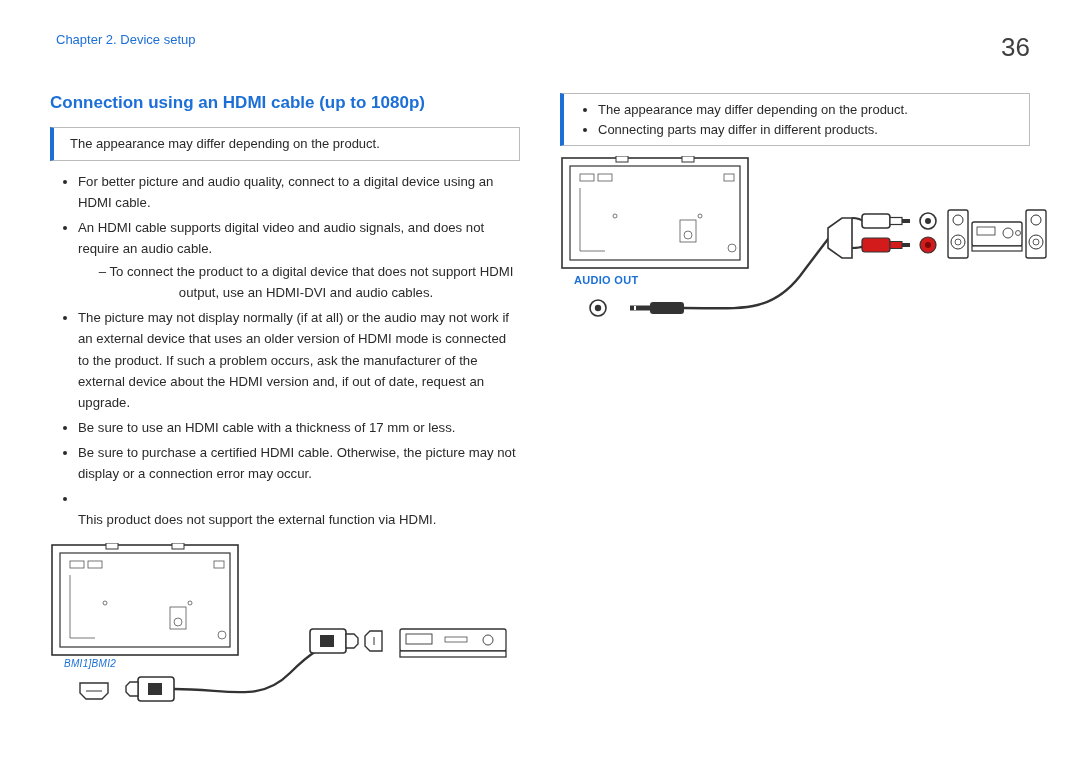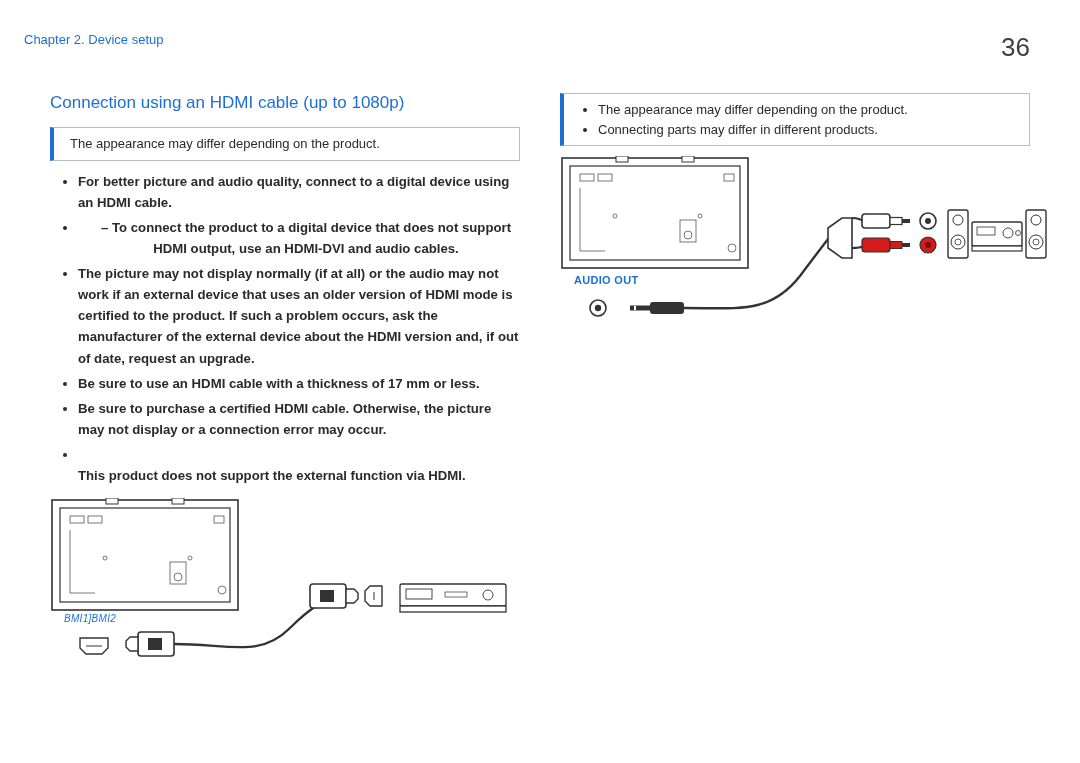--- a/index.html
+++ b/index.html
@@ -9,46 +9,46 @@
     font-family: Arial, Helvetica, sans-serif;
     font-size: 13.5px;
     color: #2a2a2a;
     background: #fff;
     position: relative;
   }
   .header-row {
     display: flex;
     justify-content: space-between;
     align-items: flex-start;
-    padding: 32px 50px 0 24px;
+    padding: 32px 50px 0 56px;
   }
   .breadcrumb { color: #1b6fd6; font-size: 13px; }
   .page-number { color: #404040; font-size: 26px; font-weight: 400; }
   .columns {
     display: flex;
     padding: 30px 50px 0 50px;
     gap: 40px;
   }
   .col { flex: 1; min-width: 0; }
   .section-heading {
     color: #1b6fd6;
     font-size: 17px;
-    font-weight: 400;
+    font-weight: 700;
     margin-bottom: 14px;
   }
   .note-box {
     border: 1px solid #bbb;
     border-left: 4px solid #1b6fd6;
     padding: 6px 16px;
     font-size: 13px;
     margin-bottom: 10px;
     line-height: 1.5;
   }
   .note-box ul { list-style: disc; padding-left: 18px; }
-  ul.bullets { list-style: disc; padding-left: 28px; font-weight: bold; }
+  ul.bullets { list-style: disc; padding-left: 28px; }
   ul.bullets > li { margin-bottom: 4px; line-height: 1.6; font-size: 13.2px; }
   ul.sub { list-style: none; padding-left: 14px; margin-top: 2px; text-align: center; }
   ul.sub > li::before { content: "–  "; }
   ul.sub > li { line-height: 1.6; font-size: 13.2px; }
   .diagram-hdmi { margin-top: 12px; font-style: italic; }
   .port-label-hdmi { font-size: 10px; fill: #1b6fd6; letter-spacing: 0.3px; font-family: Arial; }
   .port-label-audio { font-size: 11px; fill: #1b6fd6; letter-spacing: 0.3px; font-family: Arial; font-weight:600; }
 </style>
 </head>
 <body>
@@ -61,25 +61,26 @@
 <div class="columns">
 
   <div class="col">
     <div class="section-heading">Connection using an HDMI cable (up to 1080p)</div>
     <div class="note-box">
       <span>The appearance may differ depending on the product.</span>
     </div>
     <ul class="bullets">
       <li>For better picture and audio quality, connect to a digital device using an HDMI cable.</li>
       <li>
+        <span>An HDMI cable supports digital video and audio signals, and does not require an audio cable.</span>
         <ul class="sub">
           <li>To connect the product to a digital device that does not support HDMI output, use an HDMI-DVI and audio cables.</li>
         </ul>
       </li>
-      <li>The picture may not display normally (if at all) or the audio may not work if an external device that uses an older version of HDMI mode is certified to the product. If such a problem occurs, ask the manufacturer of the external device about the HDMI version and, if out of date, request an upgrade.</li>
+      <li>The picture may not display normally (if at all) or the audio may not work if an external device that uses an older version of HDMI mode is connected to the product. If such a problem occurs, ask the manufacturer of the external device about the HDMI version and, if out of date, request an upgrade.</li>
       <li>Be sure to use an HDMI cable with a thickness of 17 mm or less.</li>
       <li>Be sure to purchase a certified HDMI cable. Otherwise, the picture may not display or a connection error may occur.</li>
       <li>
         <br>
         <span>This product does not support the external function via HDMI.</span>
       </li>
     </ul>
 
     <div class="diagram-hdmi">
       <svg width="470" height="180">

